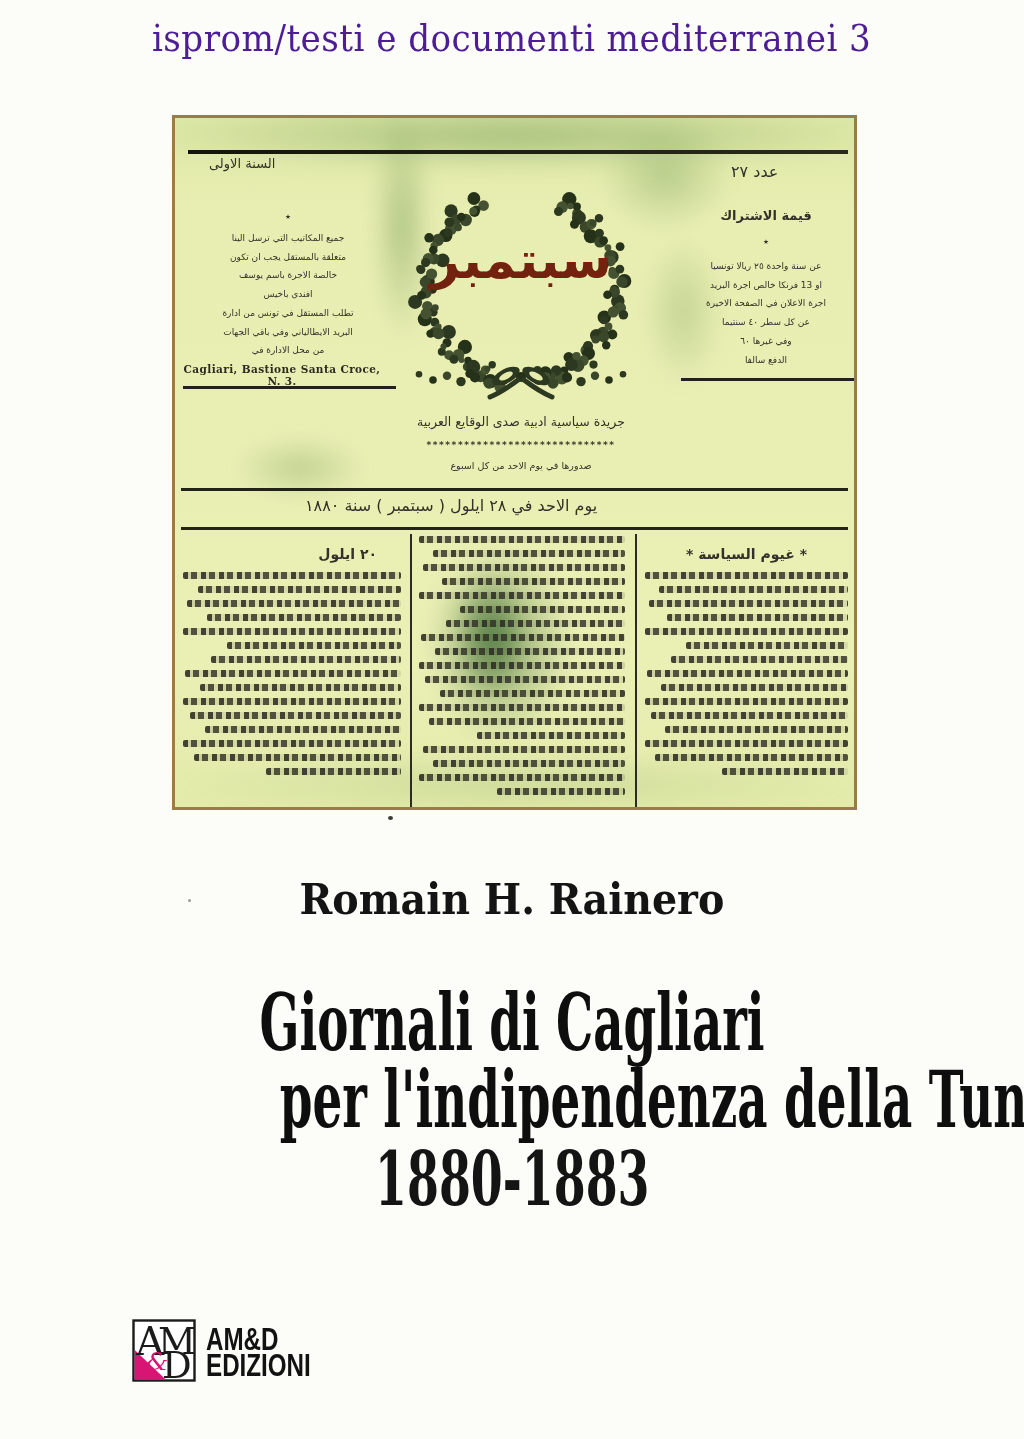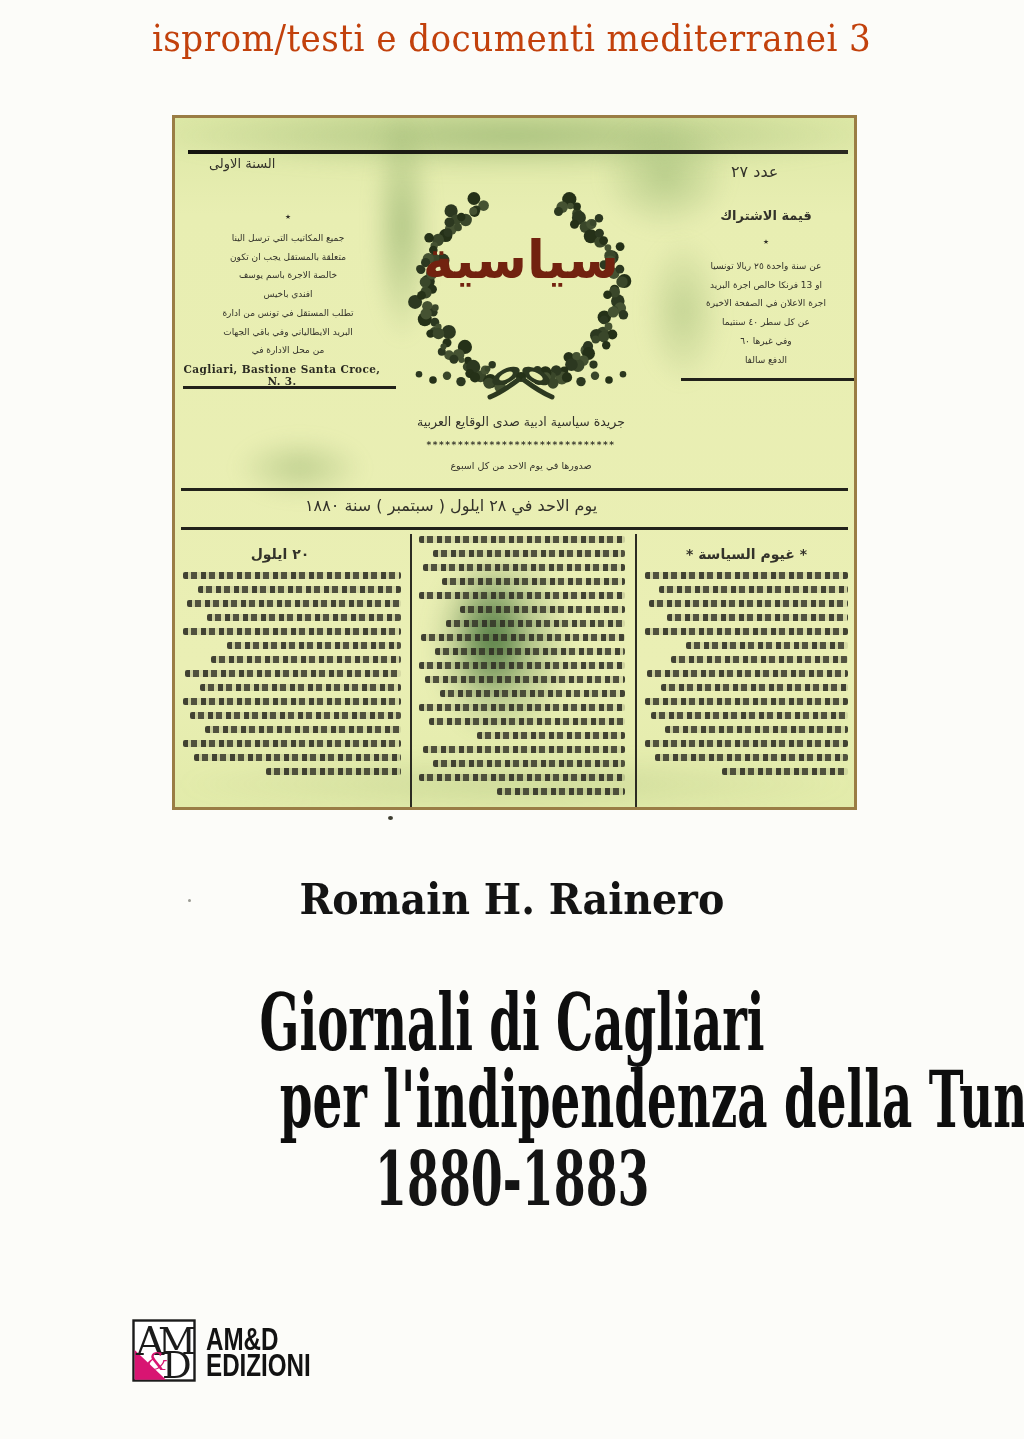--- a/index.html
+++ b/index.html
@@ -3,21 +3,21 @@
 <meta charset="utf-8">
 <style>
   html,body{margin:0;padding:0;background:#fcfcf9;}
   .page{position:relative;width:1024px;height:1439px;background:#fcfcf9;overflow:hidden;
         font-family:"DejaVu Serif", serif;color:#141414;}
   .abs{position:absolute;}
   .ctr{left:0;width:1024px;text-align:center;}
   .sx{display:inline-block;white-space:nowrap;}
 
   
-  .series{top:16px;font-size:38px;letter-spacing:.5px;color:#c2410c;}
+  .series{top:16px;font-size:38px;letter-spacing:.5px;color:#4c1d95;}
   .series .sx{transform:scaleX(.9);}
 
   
   .paper{left:172px;top:115px;width:685px;height:695px;box-sizing:border-box;
          border:3px solid #9a7d45;overflow:hidden;
          background:linear-gradient(180deg,#dde8a6 0%,#e8eeb2 14%,#eaefb4 80%,#e2ebaa 100%);padding-left:23px;}
   .stain{position:absolute;border-radius:50%;filter:blur(8px);pointer-events:none;}
   .hrule{position:absolute;background:#22221a;height:2.5px;}
   .vrule{position:absolute;width:2px;background:#2c2c22;}
   .ar{font-family:"DejaVu Sans", sans-serif;direction:rtl;color:#33322a;}
@@ -241,35 +241,35 @@
         <circle cx="21" cy="190.2" r="3.3" fill="#2c3820"></circle>
         <circle cx="225" cy="190.2" r="3.3" fill="#2c3820"></circle>
         <ellipse cx="108" cy="192" rx="15" ry="7" fill="#2c3820" transform="rotate(-28 108 192)"></ellipse>
         <ellipse cx="138" cy="192" rx="15" ry="7" fill="#2c3820" transform="rotate(28 138 192)"></ellipse>
         <ellipse cx="108" cy="192" rx="7.5" ry="3.2" fill="#e7ecab" transform="rotate(-28 108 192)"></ellipse>
         <ellipse cx="138" cy="192" rx="7.5" ry="3.2" fill="#e7ecab" transform="rotate(28 138 192)"></ellipse>
         <circle cx="123" cy="193" r="5" fill="#253118"></circle>
         <path d="M120 196 Q104 208 92 213" stroke="#2c3820" stroke-width="5" fill="none" stroke-linecap="round"></path>
         <path d="M126 196 Q142 208 154 213" stroke="#2c3820" stroke-width="5" fill="none" stroke-linecap="round"></path>
       </svg>
-    <div class="abs ar masthead">سياسية</div>
+    <div class="abs ar masthead">سبتمبر</div>
 
     <div class="abs ar subtitle">جريدة سياسية ادبية صدى الوقايع العربية</div>
     <div class="abs ornaments">******************************</div>
     <div class="abs ar weekly">صدورها في يوم الاحد من كل اسبوع</div>
 
     <div class="hrule" style="top:370px;left:6px;width:667px;"></div>
     <div class="abs ar dateline">يوم الاحد في ٢٨ ايلول ( سبتمبر ) سنة ١٨٨٠</div>
     <div class="hrule" style="top:409px;left:6px;width:667px;"></div>
 
     <div class="vrule" style="left:235px;top:416px;height:274px;"></div>
     <div class="vrule" style="left:460px;top:416px;height:274px;"></div>
 
     <div class="abs" style="left:8px;top:416px;width:218px;">
-      <div class="ar colhead" style="text-align:center;padding:12px 24px 10px 0;">٢٠ ايلول</div>
+      <div class="ar colhead" style="text-align:right;padding:12px 24px 10px 0;">٢٠ ايلول</div>
       <div>
           <div class="tline" style="width: 100%;"></div>
           <div class="tline" style="width: 93%;"></div>
           <div class="tline" style="width: 98%;"></div>
           <div class="tline" style="width: 89%;"></div>
           <div class="tline" style="width: 100%;"></div>
           <div class="tline" style="width: 80%;"></div>
           <div class="tline" style="width: 87%;"></div>
           <div class="tline" style="width: 99%;"></div>
           <div class="tline" style="width: 92%;"></div>

